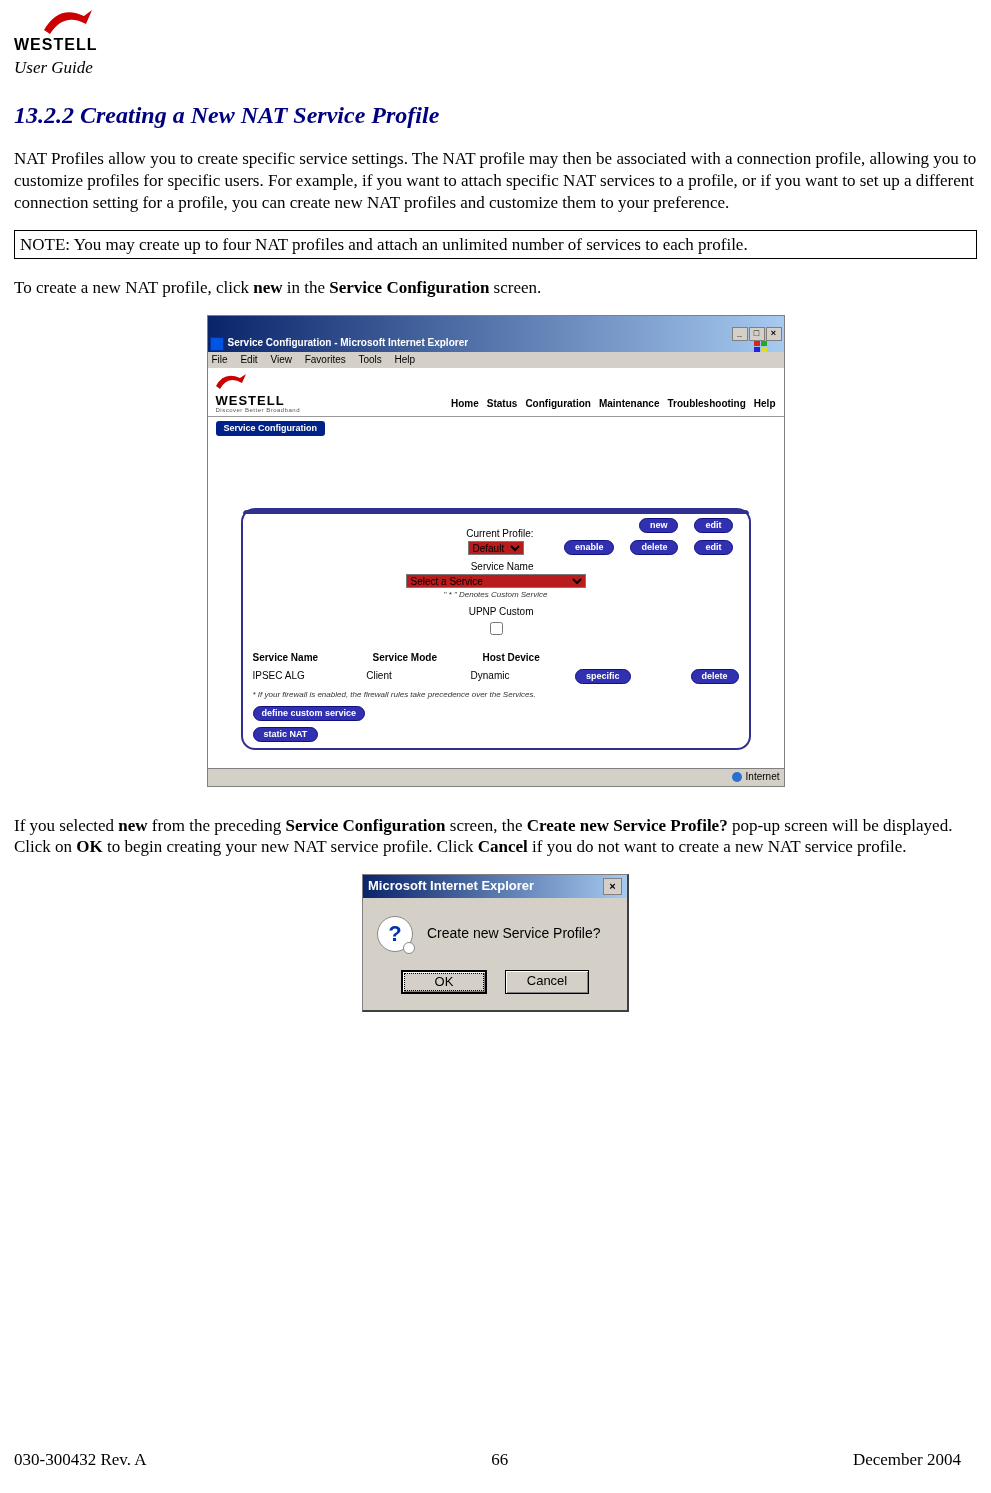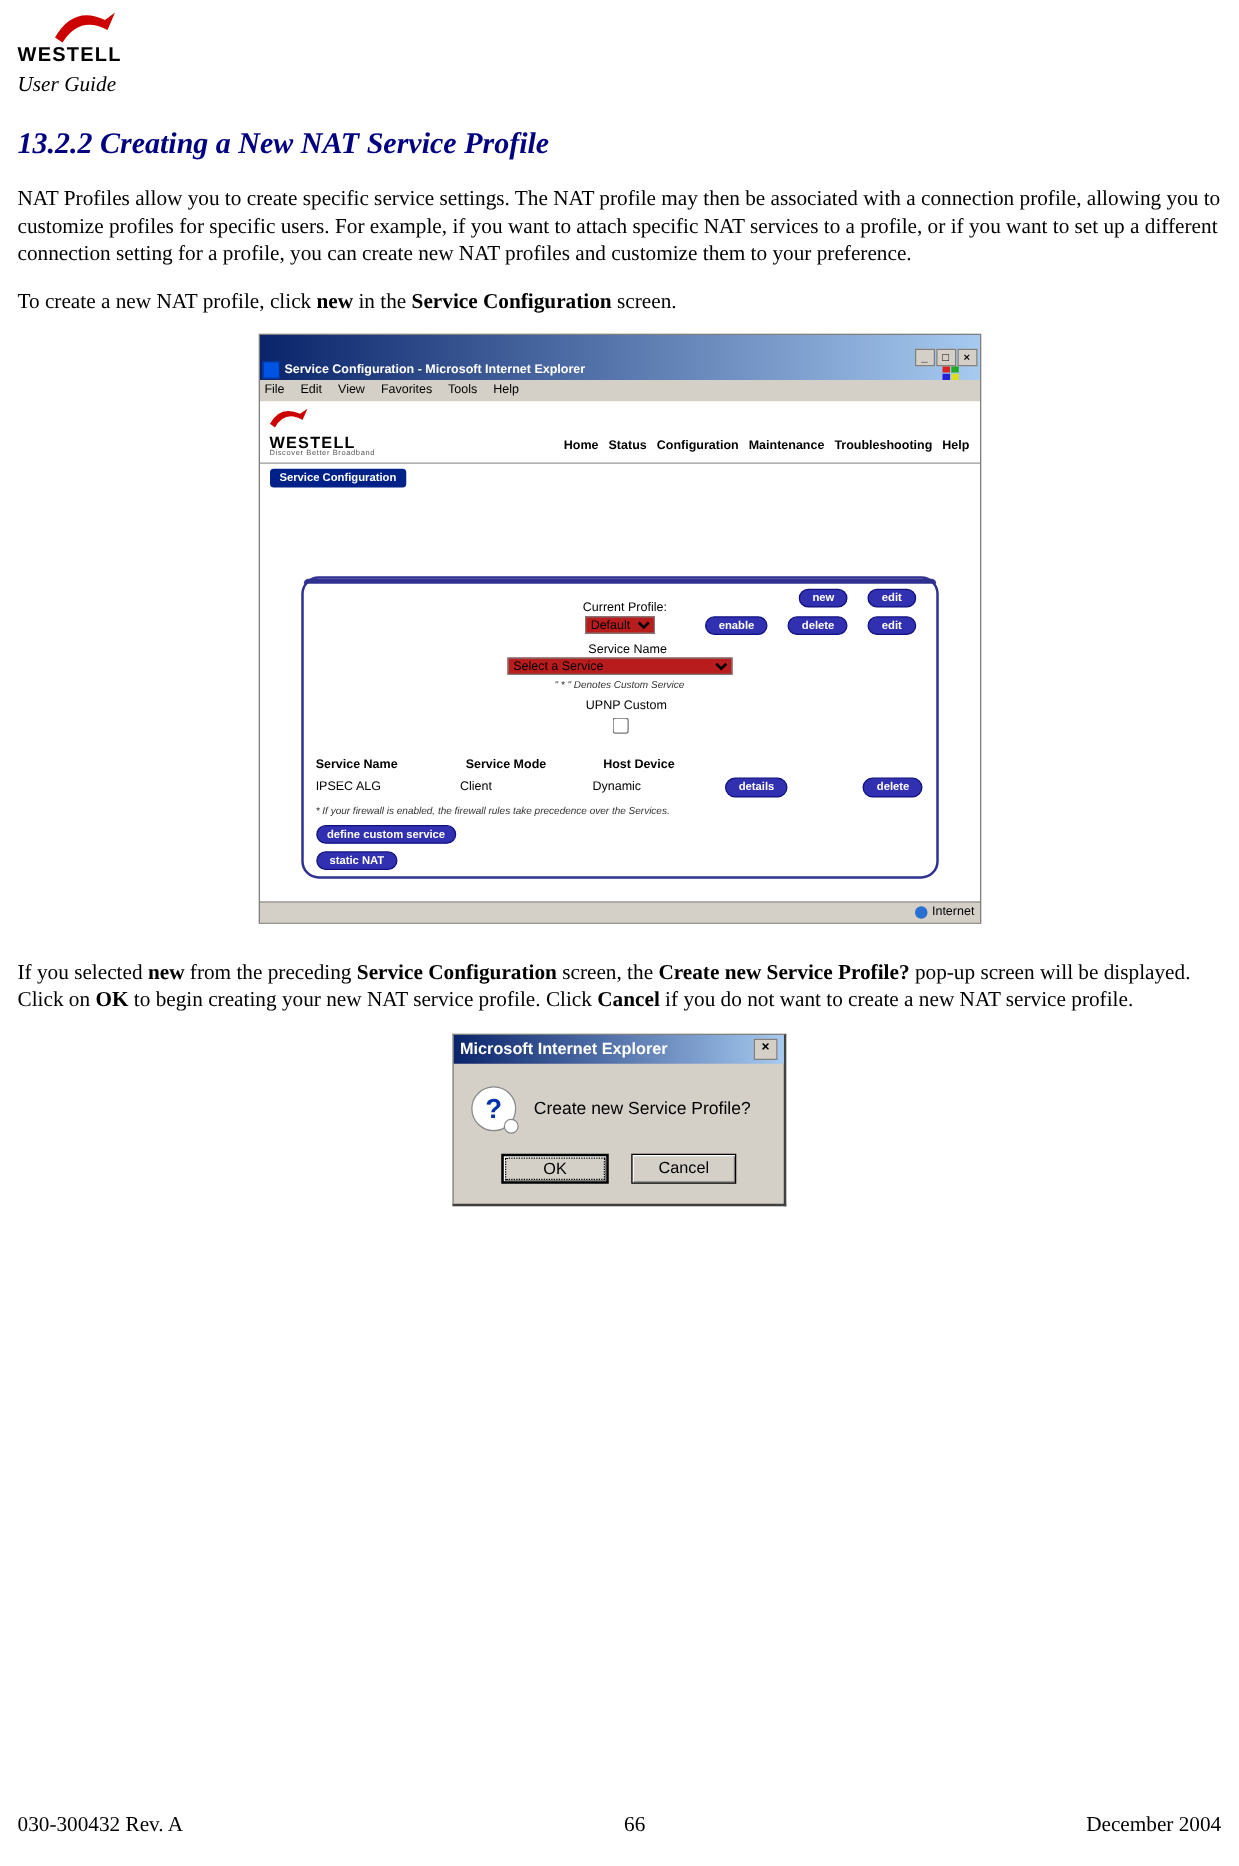--- a/index.html
+++ b/index.html
@@ -156,21 +156,21 @@
   }
   .dlg-btns{display:flex;justify-content:center;gap:18px;padding:0 0 16px 0;}
   .win-btn{
     font-size:13px;padding:2px 0;width:82px;text-align:center;
     background:#d4d0c8;border:1px solid #000;box-shadow:inset 1px 1px 0 #fff, inset -1px -1px 0 #808080;
   }
   .win-btn.default{ box-shadow:inset 1px 1px 0 #fff, inset -1px -1px 0 #808080; outline:1px dotted #000; outline-offset:-4px; border:2px solid #000;}
 
   
   .page-footer{
-    position:absolute;bottom:0;left:0;right:0;display:flex;justify-content:space-between;
+    position:absolute;bottom:0;left:0;right:16px;display:flex;justify-content:space-between;
     font-size:17px;
   }
 </style>
 </head>
 <body>
 <div class="page">
 
 <div class="logo">
   <div class="logo-swoosh">
     <svg width="48" height="28" viewBox="0 0 48 28">
@@ -181,20 +181,21 @@
 </div>
 <div class="userguide">User Guide</div>
 
 <h2 class="section-title">
   <span>13.2.2</span>
   <span>Creating a New NAT Service Profile</span>
 </h2>
 
 <p class="body">NAT Profiles allow you to create specific service settings. The NAT profile may then be associated with a connection profile, allowing you to customize profiles for specific users. For example, if you want to attach specific NAT services to a profile, or if you want to set up a different connection setting for a profile, you can create new NAT profiles and customize them to your preference.</p>
 
+<div class="note-box">NOTE: You may create up to four NAT profiles and attach an unlimited number of services to each profile.</div>
 
 <p class="body">
   <span>To create a new NAT profile, click </span><b>new</b><span> in the </span><b>Service Configuration</b><span> screen.</span>
 </p>
 
 <div class="ie-window">
   <div class="ie-titlebar">
     <div class="left">
       <span class="ie-e-icon"></span>
       <span>Service Configuration - Microsoft Internet Explorer</span>
@@ -273,21 +274,21 @@
 
       <div class="hdr-row">
         <div style="width:90px;">Service Name</div>
         <div style="width:80px;">Service Mode</div>
         <div style="width:80px;">Host Device</div>
       </div>
       <div class="data-row">
         <div style="width:90px;">IPSEC ALG</div>
         <div style="width:80px;">Client</div>
         <div style="width:80px;">Dynamic</div>
-        <span class="pill">details</span>
+        <span class="pill">specific</span>
         <span class="pill" style="margin-left:30px;">delete</span>
       </div>
       <div class="foot-note" style="margin-top:6px;">* If your firewall is enabled, the firewall rules take precedence over the Services.</div>
       <div style="margin-top:6px;"><span class="pill" style="padding:1px 8px;">define custom service</span></div>
       <div style="margin-top:6px;"><span class="pill">static NAT</span></div>
     </div>
   </div>
   <div class="statusbar">
     <span class="globe-icon"></span>
     <span>Internet</span>

